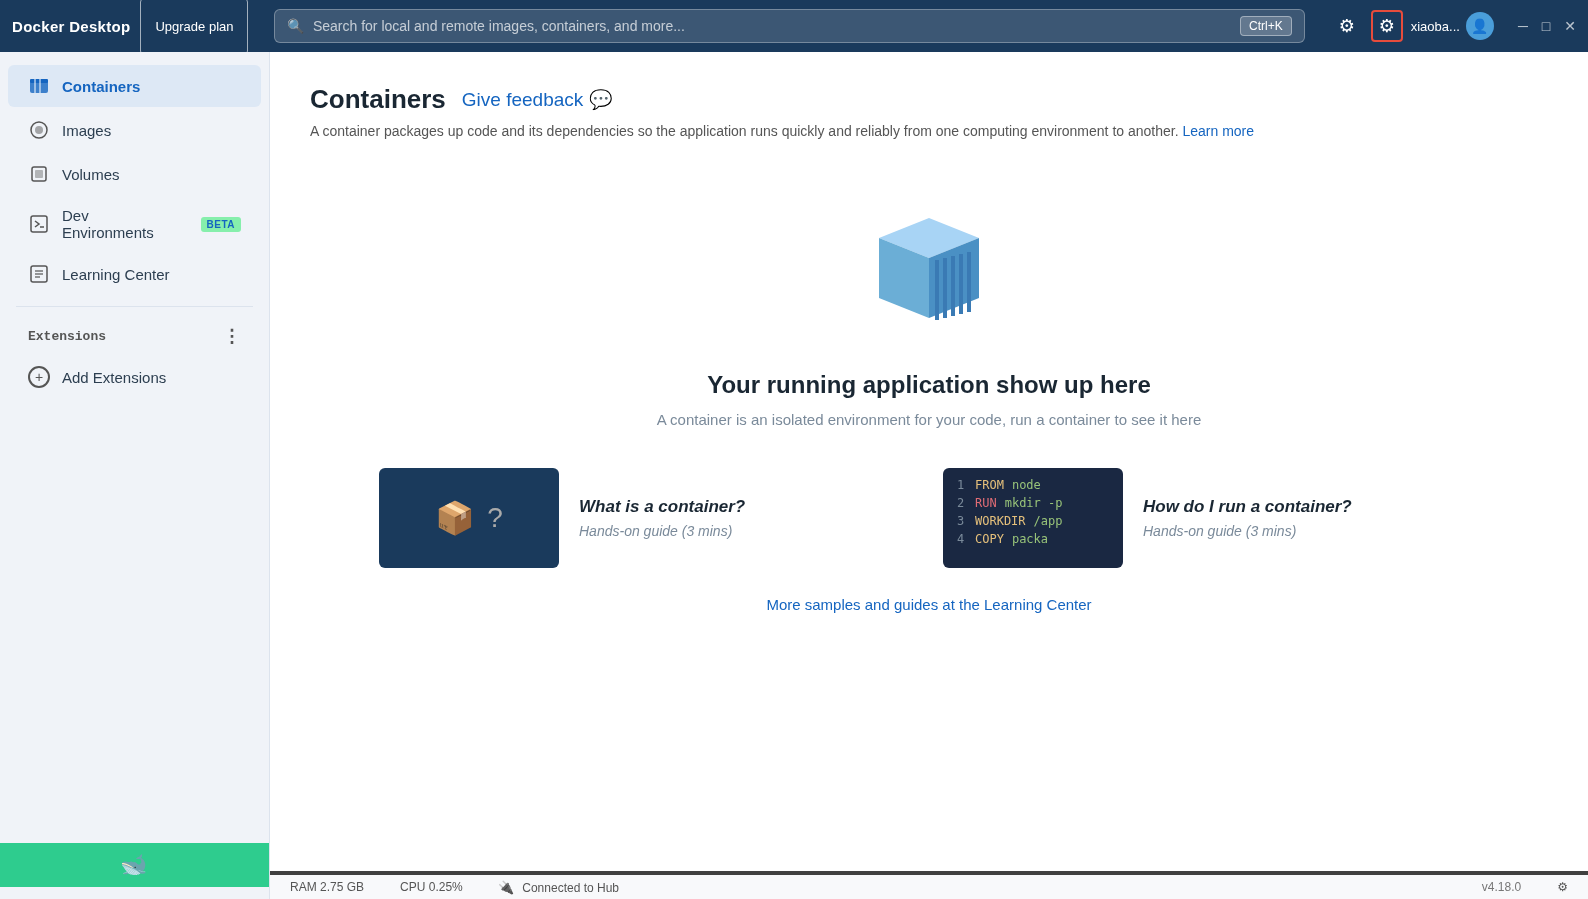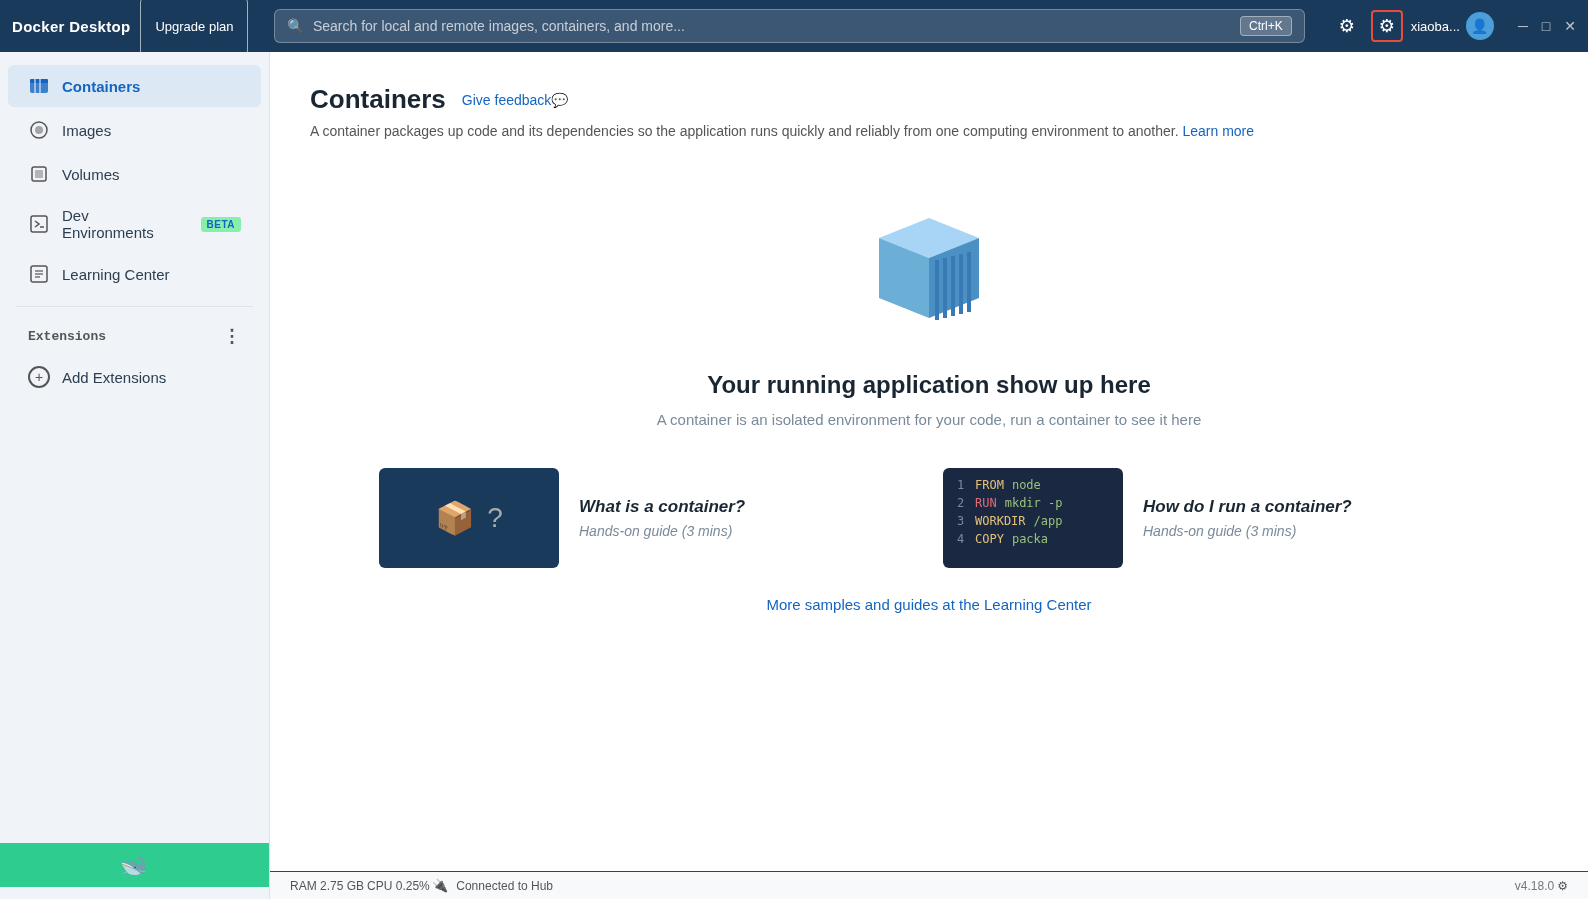--- a/index.html
+++ b/index.html
@@ -233,22 +233,23 @@
       margin-bottom: 8px;
     }
     .page-title {
       font-size: 26px;
       font-weight: 700;
       color: #1a2733;
     }
     .feedback-link {
       display: flex;
       align-items: center;
+      gap: 6px;
       color: #1565c0;
-      font-size: 14px;
+      font-size: 19px;
       cursor: pointer;
       text-decoration: none;
     }
     .page-subtitle {
       font-size: 14px;
       color: #555;
       margin-bottom: 24px;
     }
     .page-subtitle a {
       color: #1565c0;
@@ -331,27 +332,27 @@
       color: #1565c0;
       font-size: 15px;
       text-decoration: none;
       cursor: pointer;
     }
 
     
     .statusbar {
       height: 28px;
       background: #f8f9fb;
-      border-top: 1px solid #404040;
+      border-top: 4px solid #404040;
       display: flex;
       align-items: center;
       padding: 0 20px;
       font-size: 12px;
       color: #555;
-      gap: 3px;
+      gap: 36px;
     }
     .status-right {
       margin-left: auto;
       color: #777;
     }
     .hub-icon {
       font-size: 13px;
       margin-right: 4px;
     }
   </style>

